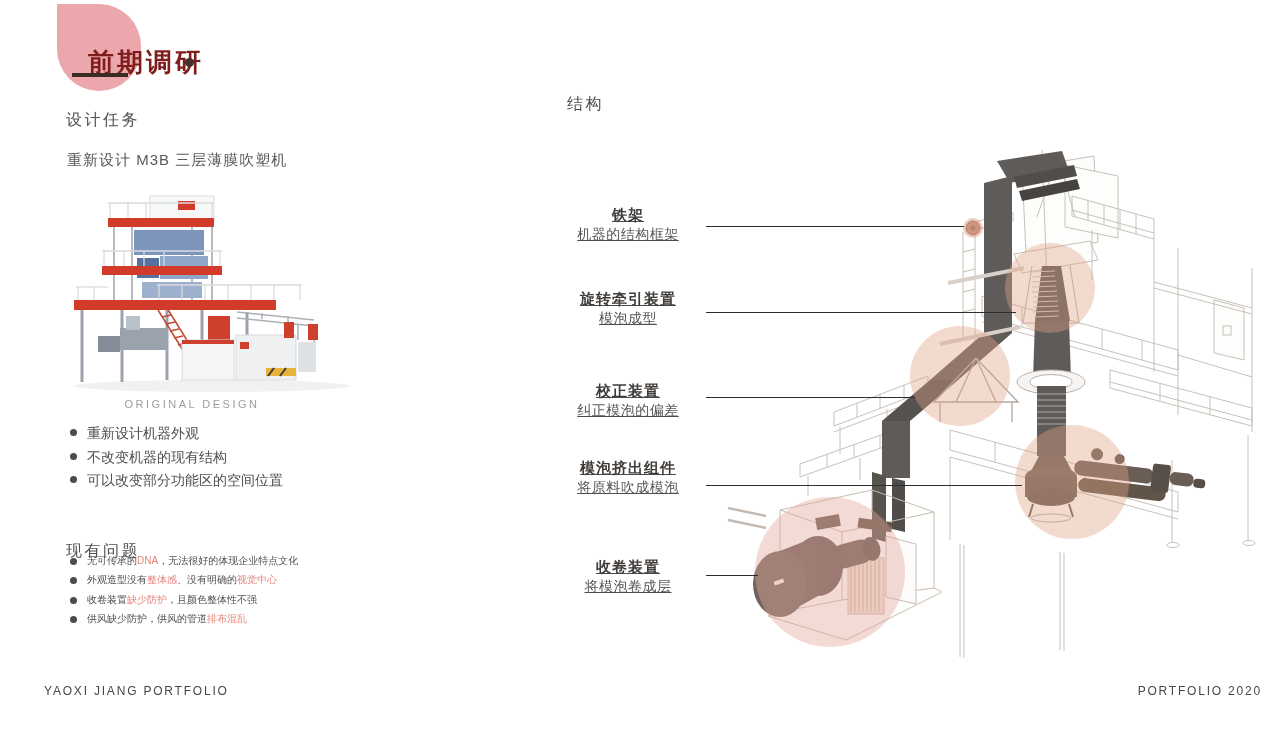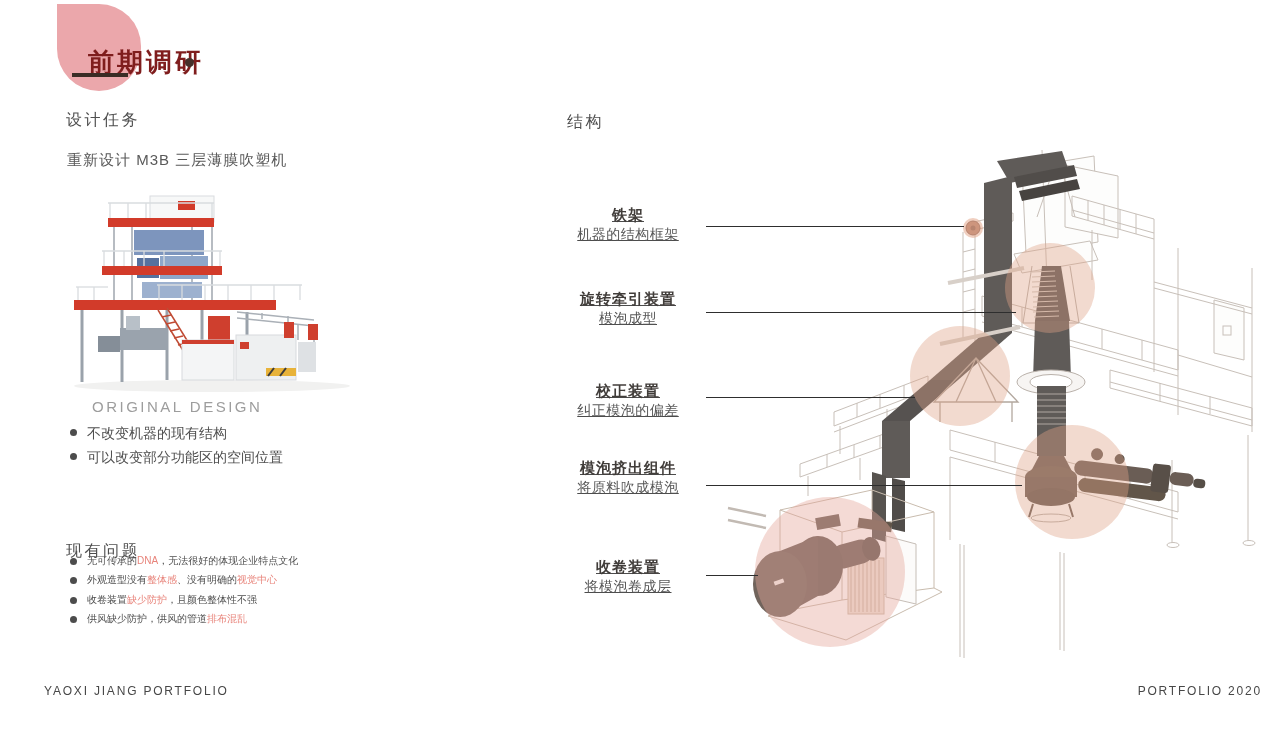--- a/index.html
+++ b/index.html
@@ -13,21 +13,21 @@
   .page-title{left:88px;top:45px;font-size:26px;font-weight:bold;color:#7f1d1d;
               letter-spacing:3px;}
   .title-dot{left:185px;top:58px;width:9px;height:9px;border-radius:50%;background:#46302a;}
   .title-underline{left:72px;top:73px;width:56px;height:4px;background:#3a2c25;}
 
   
   .sec-h{font-size:16px;color:#4f4f4f;letter-spacing:2.5px;text-align:center;}
 
   .task-desc{left:67px;top:151px;font-size:15px;color:#595959;letter-spacing:1px;}
 
-  .caption{left:92px;top:398px;width:200px;font-size:15px;
+  .caption{left:92px;top:398px;width:200px;text-align:center;font-size:11px;
            color:#9d9d9d;letter-spacing:2.5px;}
 
   ul.blist{list-style:none;margin:0;padding:0;}
   ul.blist li{position:relative;padding-left:17px;}
   ul.blist li::before{content:"";position:absolute;left:0;top:7px;width:7px;height:7px;
            border-radius:50%;background:#4c4c4c;}
   .req-list{left:70px;top:422px;font-size:14px;color:#4f4f4f;}
   .req-list li{line-height:23.5px;}
   .prob-list{left:70px;top:551px;font-size:10px;color:#4f4f4f;}
   .prob-list li{line-height:19.4px;}
@@ -138,33 +138,34 @@
   <rect x="222" y="132" width="10" height="16" fill="#cf3f2e"></rect>
   <rect x="246" y="134" width="10" height="16" fill="#cf3f2e"></rect>
   <rect x="236" y="152" width="18" height="30" fill="#dee1e4"></rect>
   <rect x="204" y="178" width="30" height="8" fill="#e8b33a"></rect>
   <line x1="212" y1="178" x2="206" y2="186" stroke="#3c3c3c" stroke-width="2"></line>
   <line x1="224" y1="178" x2="218" y2="186" stroke="#3c3c3c" stroke-width="2"></line>
 </svg>
 <div class="abs caption">ORIGINAL DESIGN</div>
 
 <ul class="abs blist req-list">
+  <li>重新设计机器外观</li>
   <li>不改变机器的现有结构</li>
   <li>可以改变部分功能区的空间位置</li>
 </ul>
 
 <div class="abs sec-h" style="left:66px;top:521px;margin-top:20px;">现有问题</div>
 <ul class="abs blist prob-list">
     <li><span>无可传承的</span><span class="hl">DNA</span><span>，无法很好的体现企业特点文化</span></li>
     <li><span>外观造型没有</span><span class="hl">整体感</span><span>、没有明确的</span><span class="hl">视觉中心</span></li>
     <li><span>收卷装置</span><span class="hl">缺少防护</span><span>，且颜色整体性不强</span></li>
     <li><span>供风缺少防护，供风的管道</span><span class="hl">排布混乱</span></li>
   </ul>
 
-<div class="abs sec-h" style="left:567px;top:112px;">结构</div>
+<div class="abs sec-h" style="left:567px;top:94px;">结构</div>
 
 <svg class="abs" style="left:720px;top:120px;z-index:1;" width="560" height="560" viewBox="0 0 560 560">
 
   <g fill="#fdfdfc" stroke="#c8c0b9" stroke-width="1">
     <path d="M302,48 L374,36 L378,122 L306,134 Z"></path>
     <path d="M345,45 L398,56 L398,118 L345,107 Z"></path>
     <path d="M494,180 L524,188 L524,240 L494,233 Z"></path>
     <path d="M294,134 L370,121 L378,140 L302,153 Z"></path>
   </g>
   <rect x="503" y="206" width="8" height="9" fill="none" stroke="#c8c0b9"></rect>

